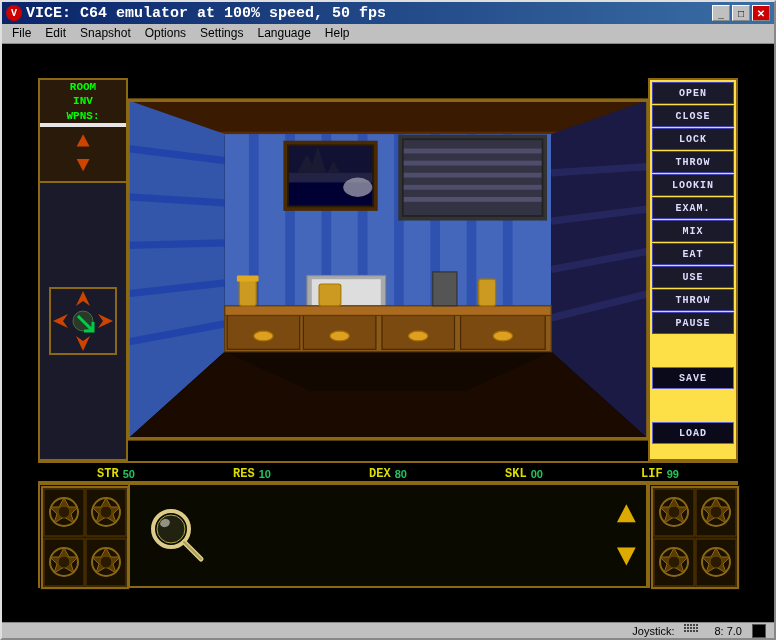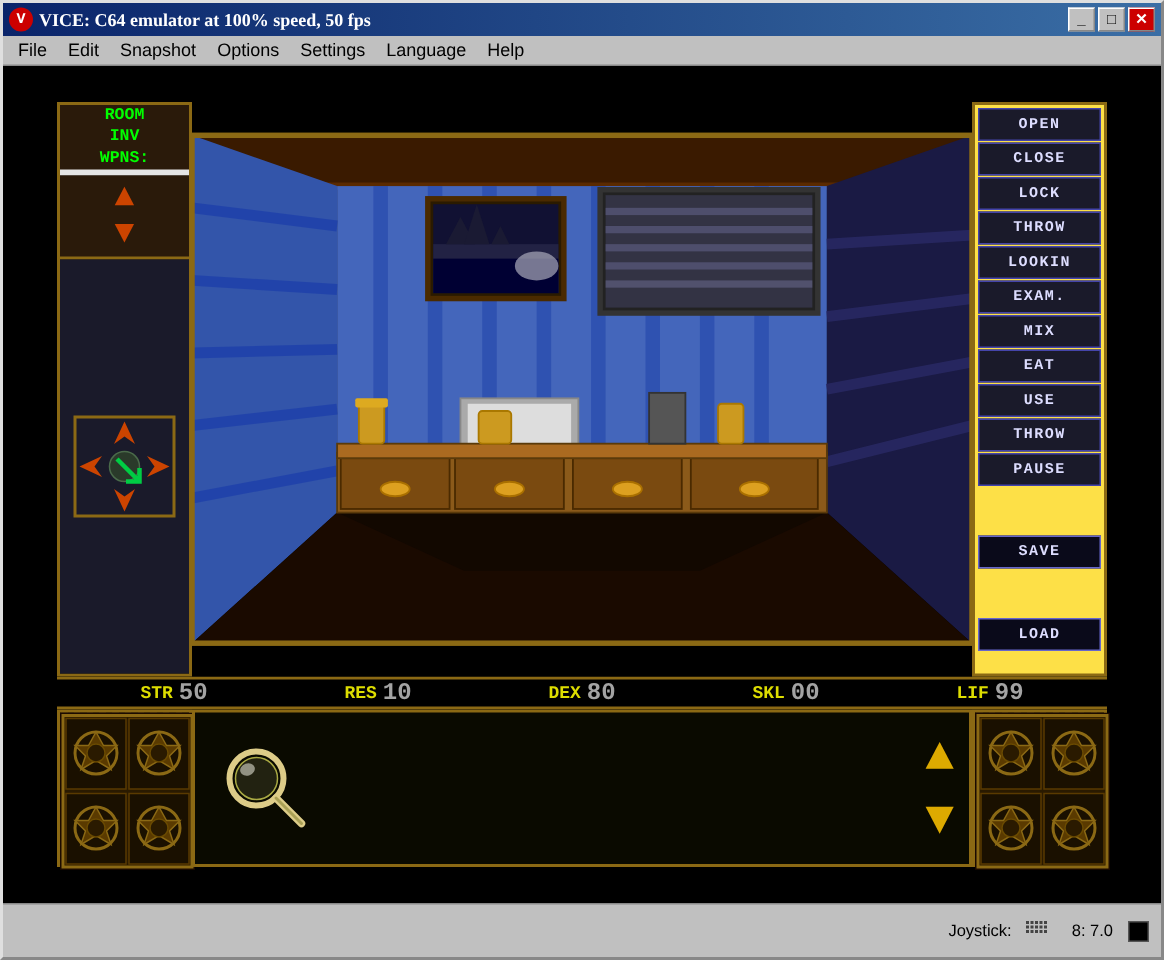--- a/index.html
+++ b/index.html
@@ -46,23 +46,23 @@
       display: flex;
       align-items: center;
       justify-content: center;
       font-size: 10px;
       color: white;
       font-weight: bold;
     }
 
     .title-text {
       color: white;
-      font-size: 12px;
+      font-size: 15px;
       font-weight: bold;
-      font-family: Liberation Serif, serif;
+      font-family: Liberation Mono, monospace;
     }
 
     .title-buttons {
       display: flex;
       gap: 2px;
     }
 
     .title-btn {
       width: 18px;
       height: 16px;
@@ -241,24 +241,24 @@
     }
 
     .stat-label {
       color: #dddd00;
       font-size: 12px;
       font-weight: bold;
       font-family: 'Courier New', monospace;
     }
 
     .stat-value {
-      color: #a3a3a3;
-      font-size: 16px;
+      color: #22c55e;
+      font-size: 11px;
       font-weight: bold;
-      font-family: Liberation Mono, monospace;
+      font-family: Liberation Sans, sans-serif;
     }
 
     
     .bottom-panel {
       height: 105px;
       display: flex;
       background: #000;
     }
 
     .bottom-left-dec {
@@ -306,21 +306,21 @@
       width: 90px;
       background: #2a1a0a;
       border: 2px solid #8b6914;
       display: grid;
       grid-template-columns: 1fr 1fr;
       grid-template-rows: 1fr 1fr;
     }
 
     
     .status-bar {
-      height: 36px;
+      height: 16px;
       background: #c0c0c0;
       border-top: 1px solid #888;
       display: flex;
       align-items: center;
       justify-content: flex-end;
       padding: 0 8px;
       gap: 10px;
       flex-shrink: 0;
     }
 

